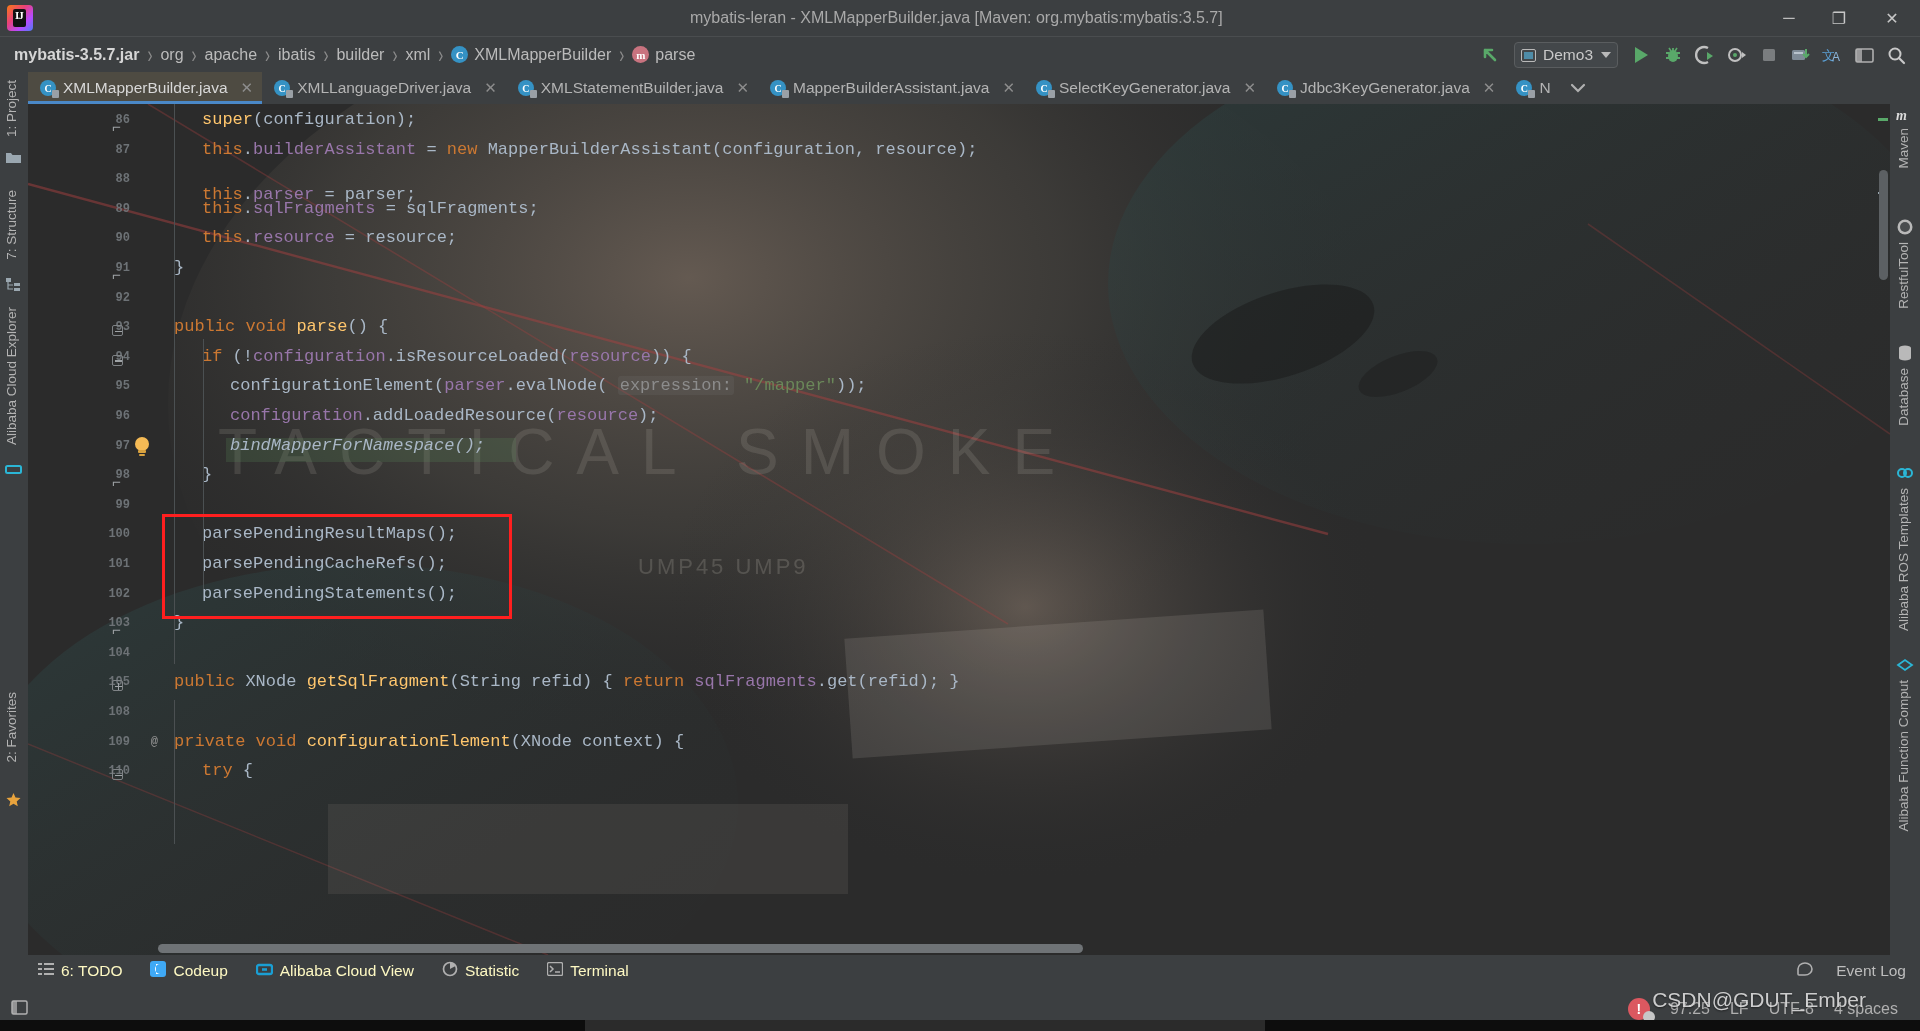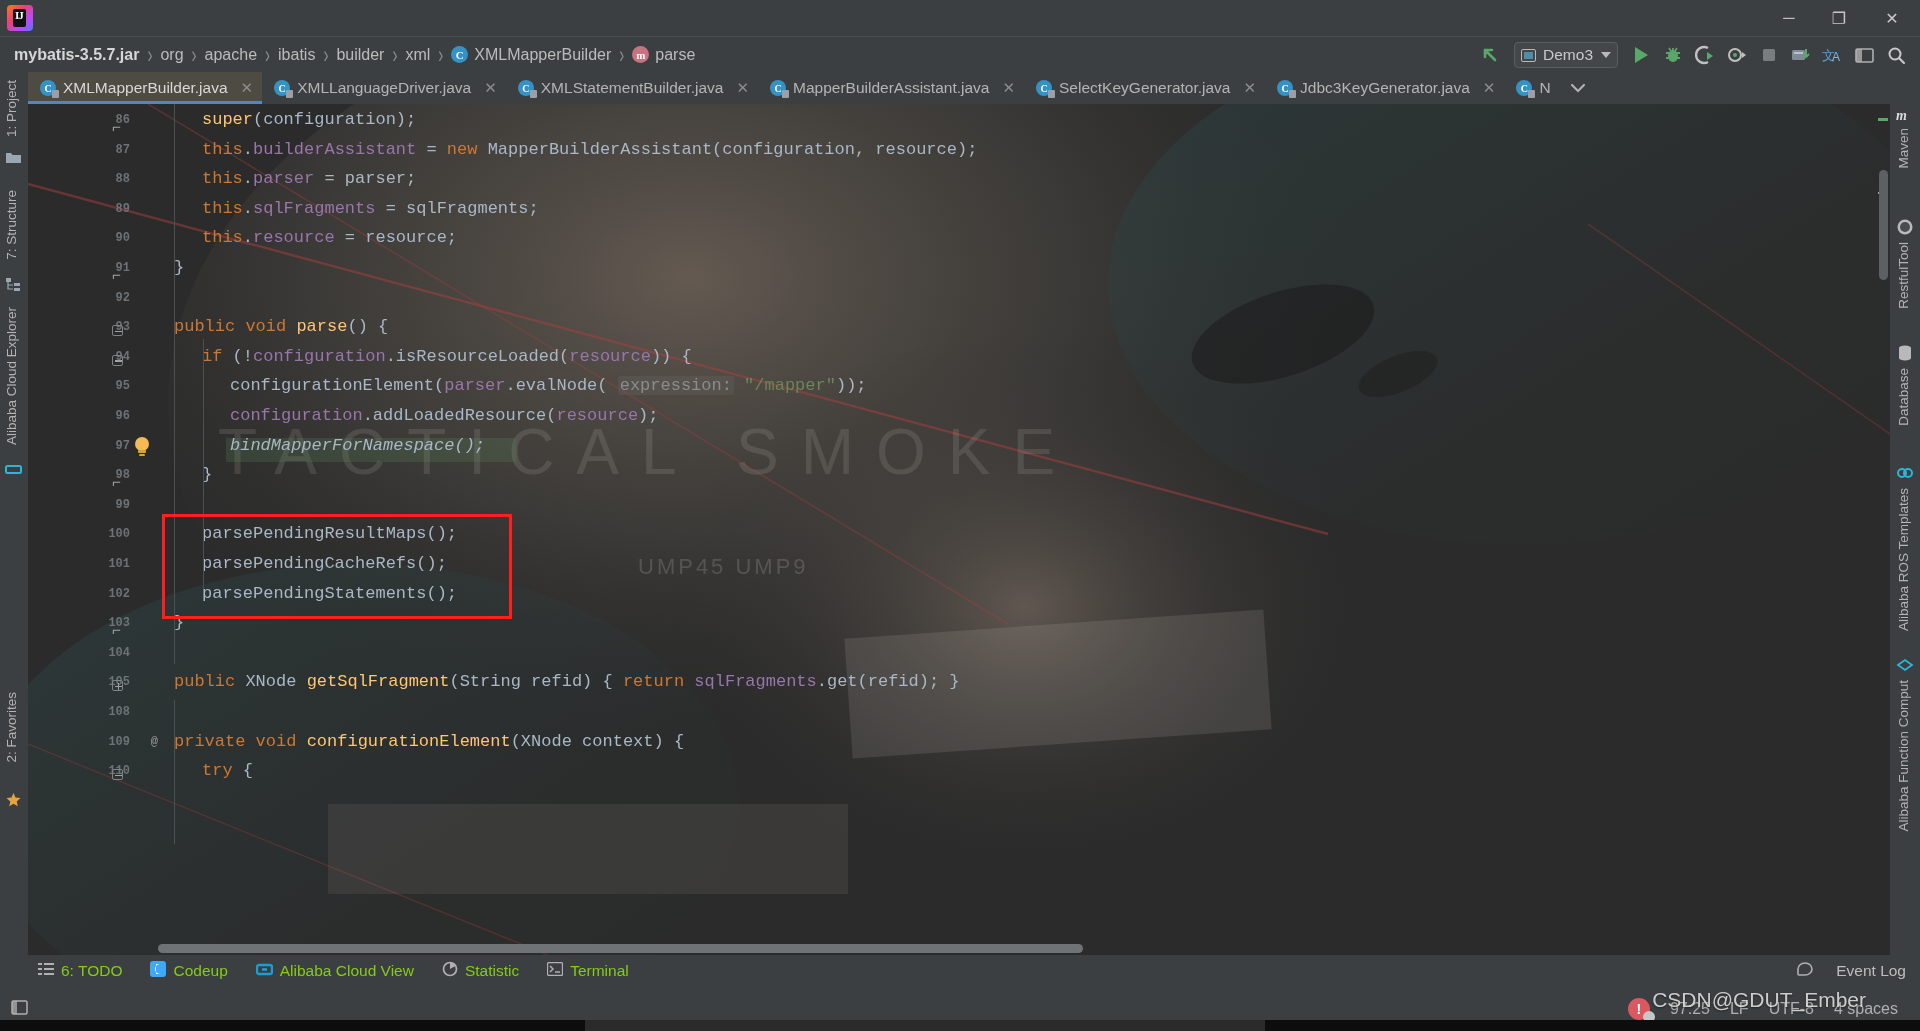--- a/index.html
+++ b/index.html
@@ -124,21 +124,21 @@
   .vscroll { position:absolute; right:0; top:0; width:14px; height:100%; }
   .vthumb  { position:absolute; right:2px; width:9px; border-radius:5px; background:#5c6063; }
   .hscroll { position:absolute; left:0; bottom:0; height:13px; width:100%; }
   .hthumb  { position:absolute; bottom:2px; height:9px; border-radius:5px; background:#6f7376; }
   .markers { position:absolute; right:0; top:0; width:14px; height:100%; }
   .marker { position:absolute; right:2px; width:10px; height:3px; }
 
   
   .bottombar { position:absolute; left:0; top:955px; width:1920px; height:32px; background:#3c3f41;
      display:flex; align-items:center; }
-  .bwin { display:flex; align-items:center; gap:7px; margin-right:28px; color:#84cc16; font-size:15.5px; }
+  .bwin { display:flex; align-items:center; gap:7px; margin-right:28px; color:#fef9c3; font-size:15.5px; }
   .bwin.first { margin-left:38px; }
   .bevent { position:absolute; right:14px; display:flex; align-items:center; gap:22px; color:#bdbdbd; font-size:15.5px;}
 
   
   .statusbar { position:absolute; left:0; top:987px; width:1920px; height:44px; background:#3c3f41;
      display:flex; align-items:center; }
   .status-left { margin-left:10px; width:22px; height:22px; }
   .status-right { position:absolute; right:0; top:0; height:44px; display:flex; align-items:center;
      gap:20px; padding-right:22px; color:#b0b0b0; font-size:16px; }
   .err-badge { width:22px; height:22px; border-radius:50%; background:#db5860; position:relative;
@@ -154,20 +154,21 @@
 </style>
 </head>
 <body>
 
 <div id="app">
 
   <div class="titlebar">
     <div class="ij-logo">
       <span class="ij-txt">IJ</span>
     </div>
+    <div class="win-title">mybatis-leran - XMLMapperBuilder.java [Maven: org.mybatis:mybatis:3.5.7]</div>
     <div class="win-btns">
       <div class="win-btn">─</div>
       <div class="win-btn">❐</div>
       <div class="win-btn close">✕</div>
     </div>
   </div>
 
   <div class="navbar">
     <div class="crumbs" id="crumbs">
         <span class="crumb first">
@@ -480,21 +481,21 @@
           <div class="lnum" style="right: -20px; top: 630.6px; color: rgb(142, 142, 142);">@</div>
           <div class="lnum" style="top: 660.2px;">110</div>
           <div class="fold" style="top: 665.2px;">
             <div class="box"></div>
           </div>
         </div>
       <div class="curline" style="top: 333.6px; left: 198px; width: 290px;"></div>
         <div id="codelines">
           <div class="codeline" style="top: 6px; padding-left: 56px;"><span class="fn">super</span><span class="t">(configuration);</span></div>
           <div class="codeline" style="top: 35.6px; padding-left: 56px;"><span class="k">this</span><span class="t">.</span><span class="f">builderAssistant</span><span class="t"> = </span><span class="k">new</span><span class="t"> MapperBuilderAssistant(configuration, resource);</span></div>
-          <div class="codeline" style="top: 65px; padding-left: 56px; text-align: right;"><span class="k">this</span><span class="t">.</span><span class="f">parser</span><span class="t"> = parser;</span></div>
+          <div class="codeline" style="top: 81px; padding-left: 56px; text-align: right;"><span class="k">this</span><span class="t">.</span><span class="f">parser</span><span class="t"> = parser;</span></div>
           <div class="codeline" style="top: 94.8px; padding-left: 56px;"><span class="k">this</span><span class="t">.</span><span class="f">sqlFragments</span><span class="t"> = sqlFragments;</span></div>
           <div class="codeline" style="top: 124.4px; padding-left: 56px;"><span class="k">this</span><span class="t">.</span><span class="f">resource</span><span class="t"> = resource;</span></div>
           <div class="codeline" style="top: 154px; padding-left: 28px;"><span class="t">}</span></div>
           <div class="codeline" style="top: 183.6px; padding-left: 0px;"></div>
           <div class="codeline" style="top: 213.2px; padding-left: 28px;"><span class="k">public void </span><span class="fn">parse</span><span class="t">() {</span></div>
           <div class="codeline" style="top: 242.8px; padding-left: 56px;"><span class="k">if</span><span class="t"> (!</span><span class="f">configuration</span><span class="t">.isResourceLoaded(</span><span class="f">resource</span><span class="t">)) {</span></div>
           <div class="codeline" style="top: 272.4px; padding-left: 84px;"><span class="t">configurationElement(</span><span class="f">parser</span><span class="t">.evalNode( </span><span class="hint">expression:</span><span class="t"> </span><span class="s">"/mapper"</span><span class="t">));</span></div>
           <div class="codeline" style="top: 302px; padding-left: 84px;"><span class="f">configuration</span><span class="t">.addLoadedResource(</span><span class="f">resource</span><span class="t">);</span></div>
           <div class="codeline" style="top: 331.6px; padding-left: 84px; font-style: italic;"><span class="t">bindMapperForNamespace();</span></div>
           <div class="codeline" style="top: 361.2px; padding-left: 56px;"><span class="t">}</span></div>

